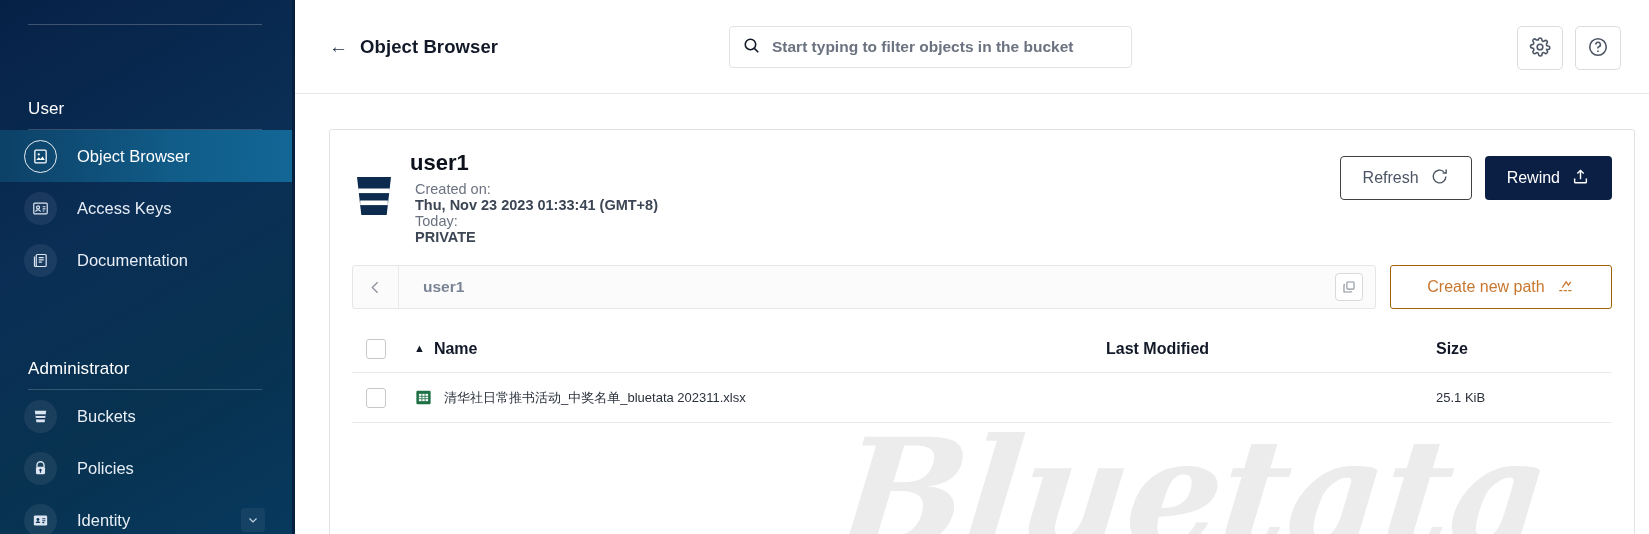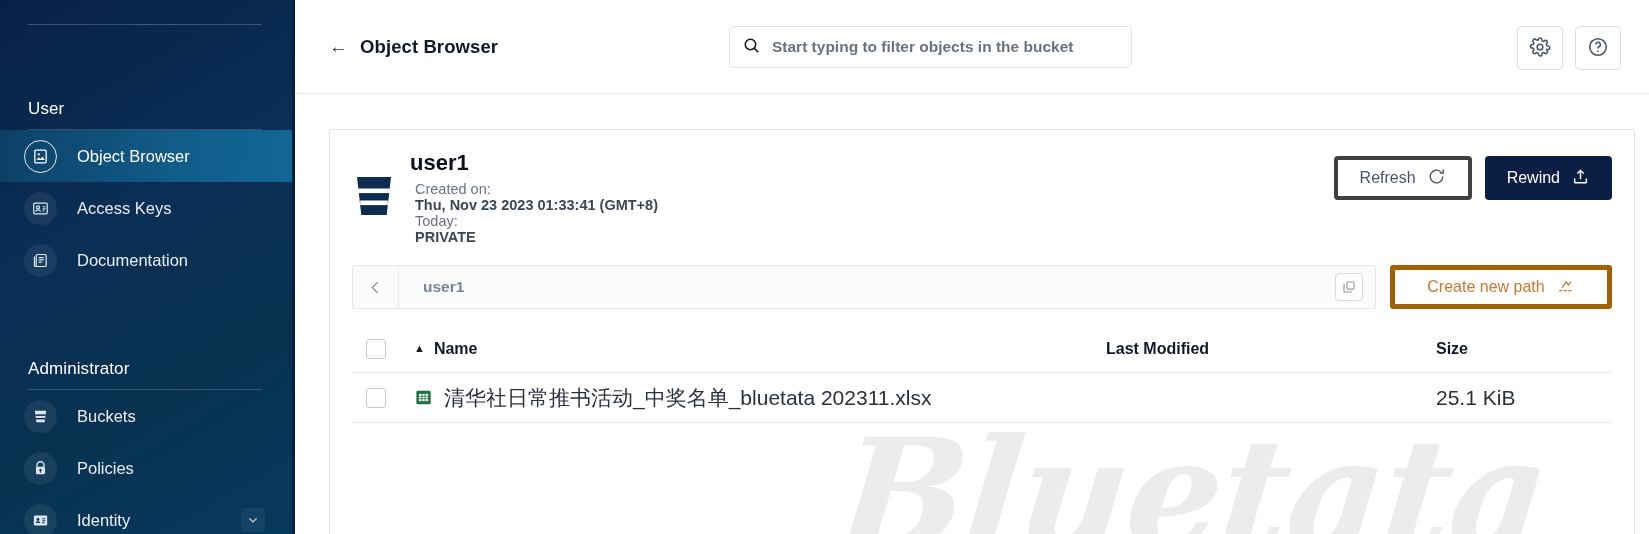--- a/index.html
+++ b/index.html
@@ -140,21 +140,21 @@
   .bucket-sub .sep { display: inline-block; width: 24px; }
   .head-actions { position: absolute; right: 22px; top: 26px; display: flex; gap: 13px; }
   .btn {
     height: 44px; border-radius: 4px;
     display: inline-flex; align-items: center; justify-content: center;
     gap: 11px; padding: 0 22px;
     font-size: 16px; cursor: pointer; white-space: nowrap;
     font-family: "Liberation Sans", sans-serif;
   }
   .btn-disabled { background: #d4d4d4; color: #f0f0f0; border: 0; cursor: default; }
-  .btn-outline { background: #fff; border: 4px solid #404040; color: #4b5563; }
+  .btn-outline { background: #fff; border: 1px solid #404040; color: #4b5563; }
   .btn-primary { background: #0b1f44; border: 0; color: #fff; }
 
   
   .path-row {
     display: flex; align-items: center;
     padding: 0 22px 0 22px; gap: 14px;
     margin-top: 2px;
   }
   .path-box {
     flex: 1 1 auto; height: 44px;
@@ -172,21 +172,21 @@
     font-size: 15.5px; font-weight: bold; color: #7a8494;
   }
   .path-copy {
     width: 28px; height: 28px; margin-right: 12px;
     border: 1px solid #d9d9dd; border-radius: 4px;
     display: flex; align-items: center; justify-content: center;
     cursor: pointer; background: #fff;
   }
   .create-path-btn {
     flex: 0 0 auto; height: 44px;
-    border: 5px solid #a16207; border-radius: 3px; background: #fff;
+    border: 1px solid #a16207; border-radius: 3px; background: #fff;
     color: #c8772f; font-size: 16px;
     display: inline-flex; align-items: center; justify-content: center; gap: 12px;
     padding: 0 24px; cursor: pointer;
     width: 222px;
   }
 
   
   .tbl { margin-top: 16px; padding: 0 22px 0 22px; position: relative; z-index: 2; }
   .tr {
     display: flex; align-items: center;
@@ -196,21 +196,21 @@
   .tr.body { height: 50px; }
   .cb-cell { width: 62px; flex: 0 0 62px; display: flex; align-items: center; padding-left: 14px; }
   .cb {
     width: 20px; height: 20px; border: 1px solid #c8c8cc; border-radius: 3px; background: #fff;
     cursor: pointer;
   }
   .c-name { flex: 1 1 auto; display: flex; align-items: center; }
   .c-mod  { width: 330px; flex: 0 0 330px; }
   .c-size { width: 176px; flex: 0 0 176px; text-align: left; padding-right: 14px; }
   .th { font-size: 16px; font-weight: bold; color: #111827; }
-  .td { font-size: 21px; color: #2b313b; }
+  .td { font-size: 13px; color: #2b313b; }
   .sort-caret { margin-right: 9px; font-size: 11px; color: #111827; line-height: 1; }
   .xls-ico { margin-right: 11px; display: flex; align-items: center; }
 
   .watermark {
     position: absolute; right: 88px; bottom: -8px;
     font-family: "DejaVu Serif", serif;
     font-style: italic; font-weight: bold;
     font-size: 150px; color: #ececec;
     letter-spacing: -2px;
     transform: skewX(-6deg);

